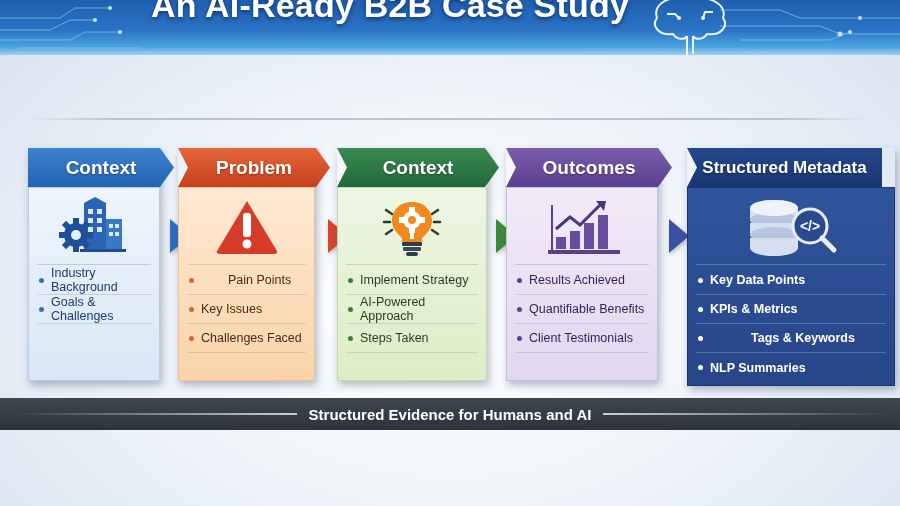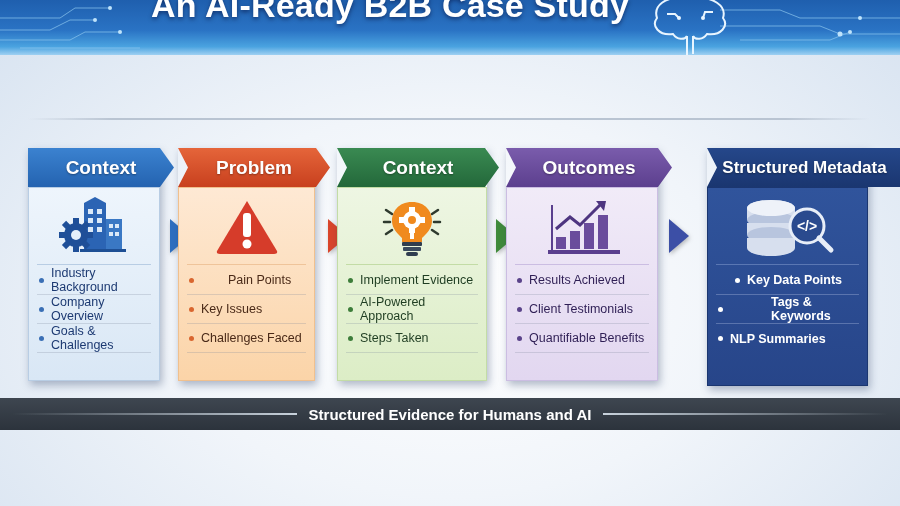--- a/index.html
+++ b/index.html
@@ -154,24 +154,20 @@
       </svg>
     </div>
     <div class="sep-top" style="background:#b8cde4;"></div>
     <ul>
       <li style="color:#1d3a72;">
           <span class="dot" style="background:#3a6fb5;"></span>
           <span>Industry Background</span>
         </li>
       <li style="color:#1d3a72;">
           <span class="dot" style="background:#3a6fb5;"></span>
-          <span>Company Overview</span>
-        </li>
-      <li style="color:#1d3a72;">
-          <span class="dot" style="background:#3a6fb5;"></span>
           <span>Goals &amp; Challenges</span>
         </li>
     </ul>
   </div>
 </div>
 <div class="arrow" style="left:170px; top:219px; border-left-color:#2e6fc0;"></div>
 
 <div class="col" style="left:178px; width:137px; height:233px;">
   <div class="hdr" style="width:152px; background:linear-gradient(180deg,#e5653a,#c8401e);">Problem</div>
   <div class="body" style="background:linear-gradient(180deg,#fee9d4,#fbd4a8); border:1px solid #f0c08e;">
@@ -226,21 +222,21 @@
         <rect x="34" y="31" width="4" height="12" fill="#fff"></rect>
         <rect x="26" y="46" width="20" height="4" rx="1" fill="#2f3d4f"></rect>
         <rect x="27" y="51" width="18" height="4" rx="1" fill="#3a4a5e"></rect>
         <rect x="30" y="56" width="12" height="4" rx="2" fill="#2f3d4f"></rect>
       </svg>
     </div>
     <div class="sep-top" style="background:#c3dca6;"></div>
     <ul>
       <li style="color:#1f3d22;">
           <span class="dot" style="background:#3d7d3a;"></span>
-          <span>Implement Evidence</span>
+          <span>Implement Strategy</span>
         </li>
       <li style="color:#1f3d22;">
           <span class="dot" style="background:#3d7d3a;"></span>
           <span>AI-Powered Approach</span>
         </li>
       <li style="color:#1f3d22;">
           <span class="dot" style="background:#3d7d3a;"></span>
           <span>Steps Taken</span>
         </li>
     </ul>
@@ -264,32 +260,32 @@
       </svg>
     </div>
     <div class="sep-top" style="background:#cbbde2;"></div>
     <ul>
       <li style="color:#2f1f55;">
           <span class="dot" style="background:#5a438a;"></span>
           <span>Results Achieved</span>
         </li>
       <li style="color:#2f1f55;">
           <span class="dot" style="background:#5a438a;"></span>
-          <span>Client Testimonials</span>
+          <span>Quantifiable Benefits</span>
         </li>
       <li style="color:#2f1f55;">
           <span class="dot" style="background:#5a438a;"></span>
-          <span>Quantifiable Benefits</span>
+          <span>Client Testimonials</span>
         </li>
     </ul>
   </div>
 </div>
 <div class="arrow" style="left:669px; top:219px; border-left-color:#3c4fa6;"></div>
 
-<div class="col last" style="left:707px; width:161px; height:238px;">
+<div class="col last" style="left:687px; width:208px; height:238px;">
   <div class="hdr" style="width:195px; background:linear-gradient(180deg,#25478a,#1a3670);">Structured Metadata</div>
   <div class="body" style="background:linear-gradient(180deg,#30549c,#274589); border:1px solid #1b3670;">
     <div class="icon-wrap">
       <svg width="110" height="62" viewBox="0 0 110 62">
         <g fill="#d7dfee">
           <ellipse cx="38" cy="12" rx="24" ry="8"></ellipse>
           <rect x="14" y="12" width="48" height="12"></rect>
           <ellipse cx="38" cy="24" rx="24" ry="8" fill="#b8c5de"></ellipse>
           <rect x="14" y="27" width="48" height="12"></rect>
           <ellipse cx="38" cy="39" rx="24" ry="8" fill="#b8c5de"></ellipse>
@@ -297,23 +293,27 @@
           <ellipse cx="38" cy="52" rx="24" ry="8"></ellipse>
         </g>
         <ellipse cx="38" cy="12" rx="24" ry="8" fill="#eef2f9"></ellipse>
         <circle cx="74" cy="30" r="17" fill="#2a4a8e" stroke="#e8eef8" stroke-width="3"></circle>
         <text x="74" y="35" text-anchor="middle" font-size="14" font-weight="bold" fill="#ffffff" font-family="Liberation Sans, sans-serif">&lt;/&gt;</text>
         <line x1="86" y1="42" x2="98" y2="54" stroke="#e8eef8" stroke-width="5" stroke-linecap="round"></line>
       </svg>
     </div>
     <div class="sep-top" style="background:#5a77b3;"></div>
     <ul>
-      <li style="color:#ffffff; border-bottom-color:rgba(180,195,230,0.35); font-weight:bold;justify-content:center;">
+      <li style="color:#ffffff; border-bottom-color:rgba(180,195,230,0.35); font-weight:bold;">
           <span class="dot" style="background:#ffffff;"></span>
           <span>Key Data Points</span>
+        </li>
+      <li style="color:#ffffff; border-bottom-color:rgba(180,195,230,0.35); font-weight:bold;">
+          <span class="dot" style="background:#ffffff;"></span>
+          <span>KPIs &amp; Metrics</span>
         </li>
       <li style="color:#ffffff; border-bottom-color:rgba(180,195,230,0.35); font-weight:bold;gap:41px;">
           <span class="dot" style="background:#ffffff;"></span>
           <span>Tags &amp; Keywords</span>
         </li>
       <li style="color:#ffffff; border-bottom:none; font-weight:bold;">
           <span class="dot" style="background:#ffffff;"></span>
           <span>NLP Summaries</span>
         </li>
     </ul>

